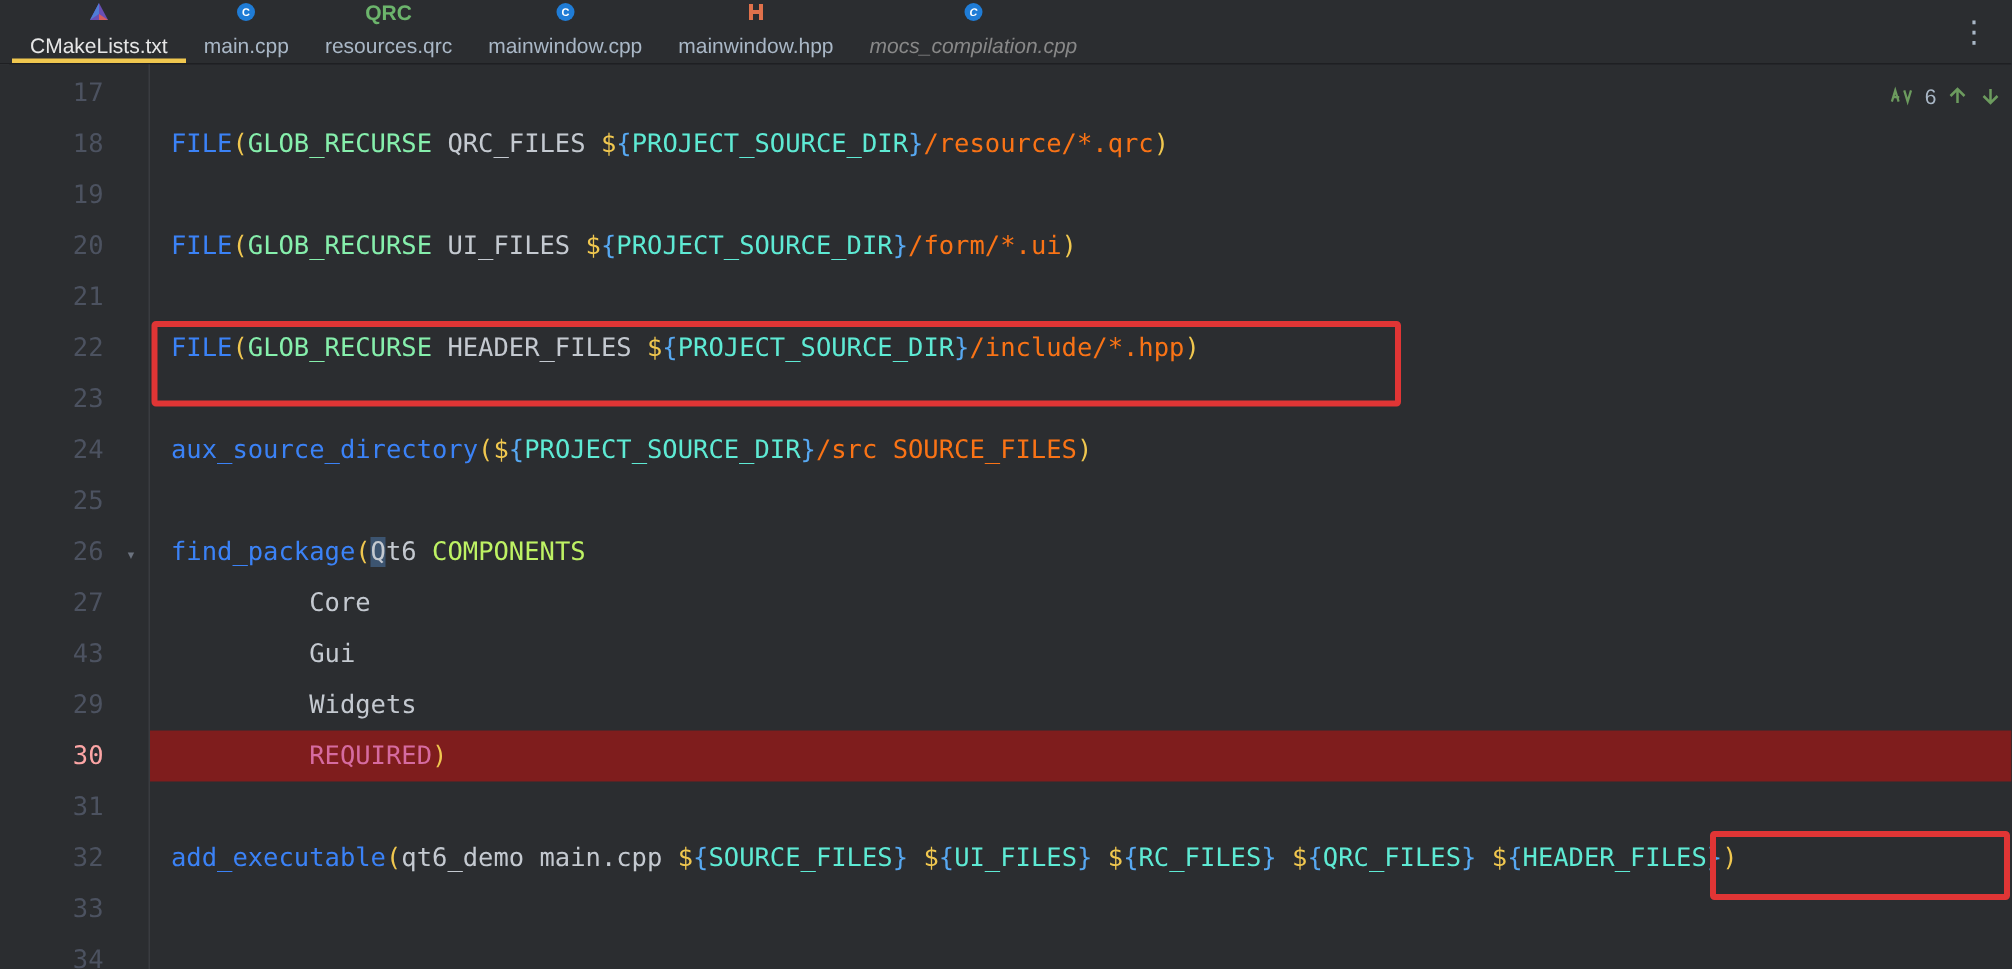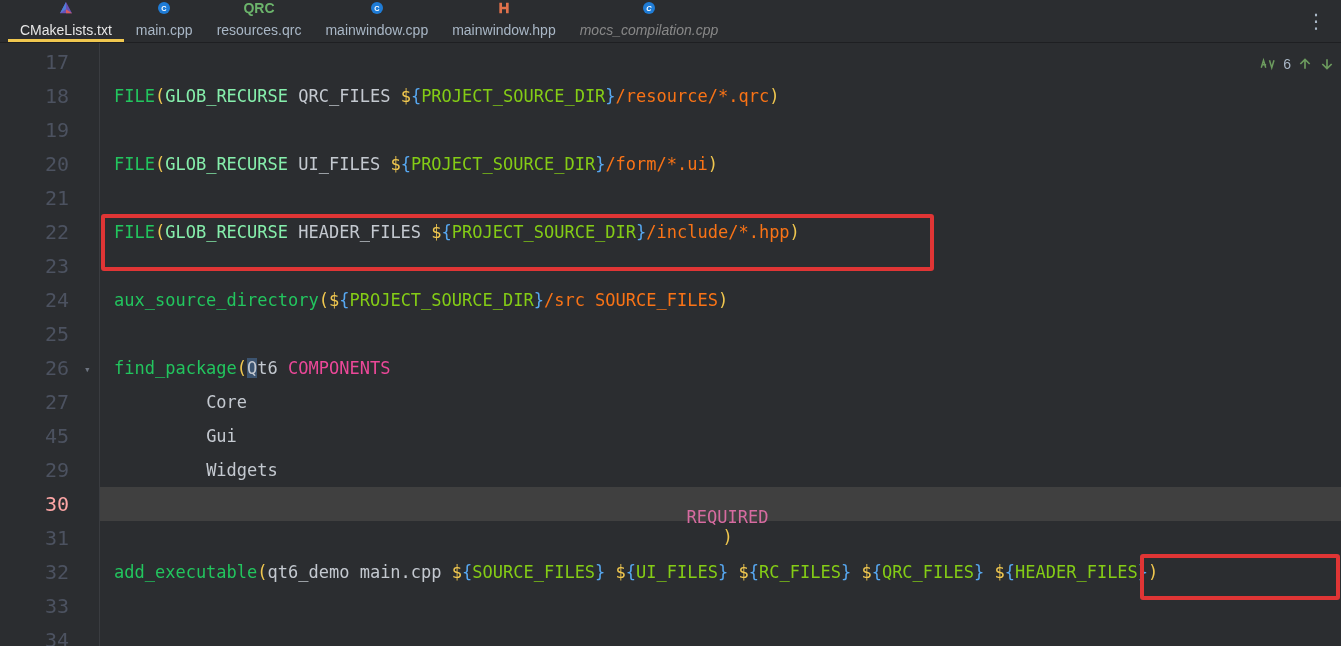--- a/index.html
+++ b/index.html
@@ -64,21 +64,21 @@
   padding-top: 2px;
   border-right: 1px solid #3A3C40;
 }
 .line-number {
   height: 34px;
   display: flex;
   align-items: center;
   justify-content: flex-end;
   padding-right: 30px;
   color: #4C5260;
-  font-size: 20px;
+  font-size: 17px;
 }
 .line-number.active { color: #fca5a5; }
 .gutter-fold {
   position: absolute;
   left: 84px;
   color: #6C737F;
   font-size: 11px;
 }
 
 .code-area {
@@ -87,34 +87,34 @@
   position: relative;
 }
 .code-line {
   height: 34px;
   display: flex;
   align-items: center;
   padding-left: 14px;
   white-space: pre;
   position: relative;
 }
-.code-line.highlighted-row { background: #404040; flex-direction: column; }
-
-
-.c-func { color: #22c55e; }
+.code-line.highlighted-row { background: #7f1d1d; }
+
+
+.c-func { color: #3b82f6; }
 .c-paren-y { color: #F0C74F; }
 .c-glob { color: #86efac; }
 .c-var { color: #C4C9D0; }
 .c-dollar { color: #F0C74F; }
 .c-brace-b { color: #57A8F1; }
-.c-inner { color: #84cc16; }
+.c-inner { color: #5eead4; }
 .c-path { color: #f97316; }
 .c-kw { color: #D66BA0; }
 .c-id { color: #C4C9D0; }
-.c-comp { color: #ec4899; }
+.c-comp { color: #bef264; }
 .c-comp-val { color: #C4C9D0; }
 .c-cursor { background: #3C5470; }
 
 
 .red-box1 {
   position: absolute;
   border: 4px solid #E03535;
   border-radius: 3px;
   pointer-events: none;
   left: 101px; top: 214px; width: 833px; height: 57px;
@@ -217,21 +217,21 @@
       <div class="line-number">19</div>
       <div class="line-number">20</div>
       <div class="line-number">21</div>
       <div class="line-number">22</div>
       <div class="line-number">23</div>
       <div class="line-number">24</div>
       <div class="line-number">25</div>
       <div class="line-number">26</div>
       <div class="gutter-fold" style="top: 320px;">▾</div>
       <div class="line-number">27</div>
-      <div class="line-number">45</div>
+      <div class="line-number">43</div>
       <div class="line-number">29</div>
       <div class="line-number active">30</div>
       <div class="line-number">31</div>
       <div class="line-number">32</div>
       <div class="line-number">33</div>
       <div class="line-number">34</div>
     </div>
   <div class="code-area">
     <div class="inspection">
       <svg class="inspection-icon" viewBox="0 0 24 24" fill="none" stroke="#6C9B5E" stroke-width="2">

